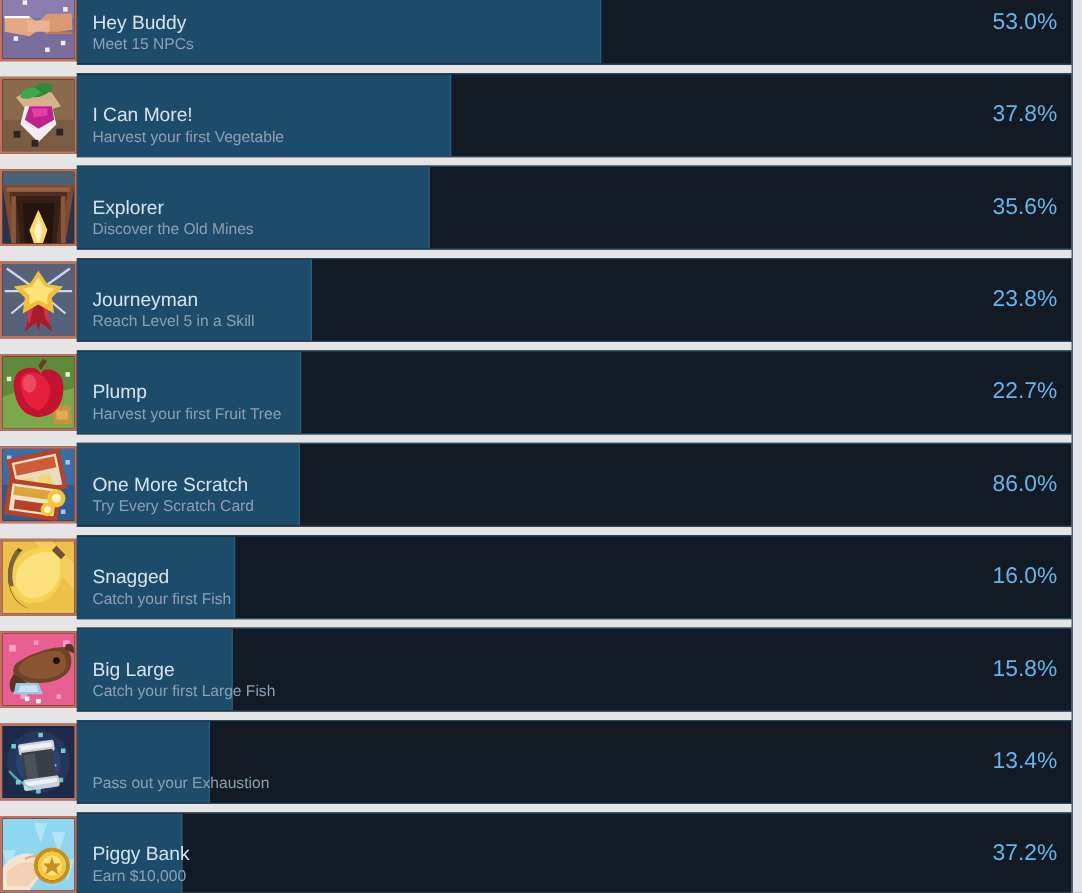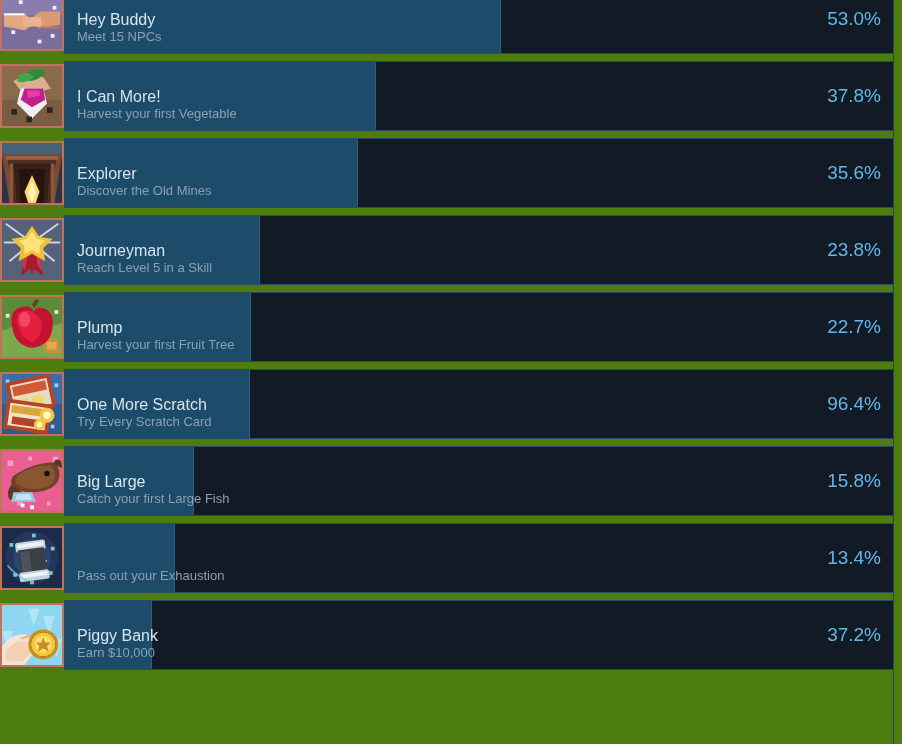--- a/index.html
+++ b/index.html
@@ -13,21 +13,21 @@
     height: 744px;
     overflow: hidden;
     font-family: "Liberation Sans", sans-serif;
     -webkit-font-smoothing: antialiased;
   }
 
   #app {
     position: relative;
     width: 902px;
     height: 744px;
-    background: #4d7c0f;
+    background: #e5e5e5;
     overflow: hidden;
   }
 
   
   .page-edge {
     position: absolute;
     top: 0;
     right: 8px;
     width: 1px;
     height: 744px;
@@ -294,21 +294,43 @@
               <circle cx="20" cy="27" r="1.5"></circle>
       </g>
     </svg>
         </div>
         <div class="ach-body">
           <div class="ach-fill" style="width: 185.625px;"></div>
           <div class="ach-text">
             <div class="ach-name">One More Scratch</div>
             <div class="ach-desc">Try Every Scratch Card</div>
           </div>
-          <div class="ach-pct">96.4%</div>
+          <div class="ach-pct">86.0%</div>
+        </div>
+      </div>
+      <div class="ach-row">
+        <div class="ach-icon">
+    <svg viewBox="0 0 32 32">
+      <rect width="32" height="32" fill="#f0c242"></rect>
+      <path d="M0 0 L32 0 L32 32 L0 32 Z" fill="#edc049"></path>
+      <path d="M22 0 L32 10 L32 22 L14 0 Z" fill="#f7d56e" opacity="0.6"></path>
+      <path d="M26 4 Q30 18 20 26 Q8 31 4 20 Q2 10 10 5 Q20 0 26 4 Z" fill="#f5d24f"></path>
+      <path d="M25 6 Q28 18 19 24 Q9 28 6 19 Q5 11 12 7 Q20 3 25 6 Z" fill="#fbe07c"></path>
+      <path d="M7 3 Q1 10 3 20 Q5 28 12 30 Q4 27 3 18 Q2 9 9 4 Z" fill="#5a4430"></path>
+      <path d="M6 4 Q1 11 3 20 L5 20 Q3 11 8 5 Z" fill="#7d6246"></path>
+      <path d="M24 2 L28 6 L26 8 L22 4 Z" fill="#6b5238"></path>
+    </svg>
+        </div>
+        <div class="ach-body">
+          <div class="ach-fill" style="width: 132px;"></div>
+          <div class="ach-text">
+            <div class="ach-name">Snagged</div>
+            <div class="ach-desc">Catch your first Fish</div>
+          </div>
+          <div class="ach-pct">16.0%</div>
         </div>
       </div>
       <div class="ach-row">
         <div class="ach-icon">
     <svg viewBox="0 0 32 32">
       <rect width="32" height="32" fill="#e8538a"></rect>
       <path d="M0 0 L32 0 L32 32 L0 32 Z" fill="#ea5f92"></path>
       <g fill="#f8a6c6" opacity="0.9">
         <rect x="3" y="5" width="3" height="3"></rect>
               <rect x="27" y="3" width="3" height="3"></rect>

